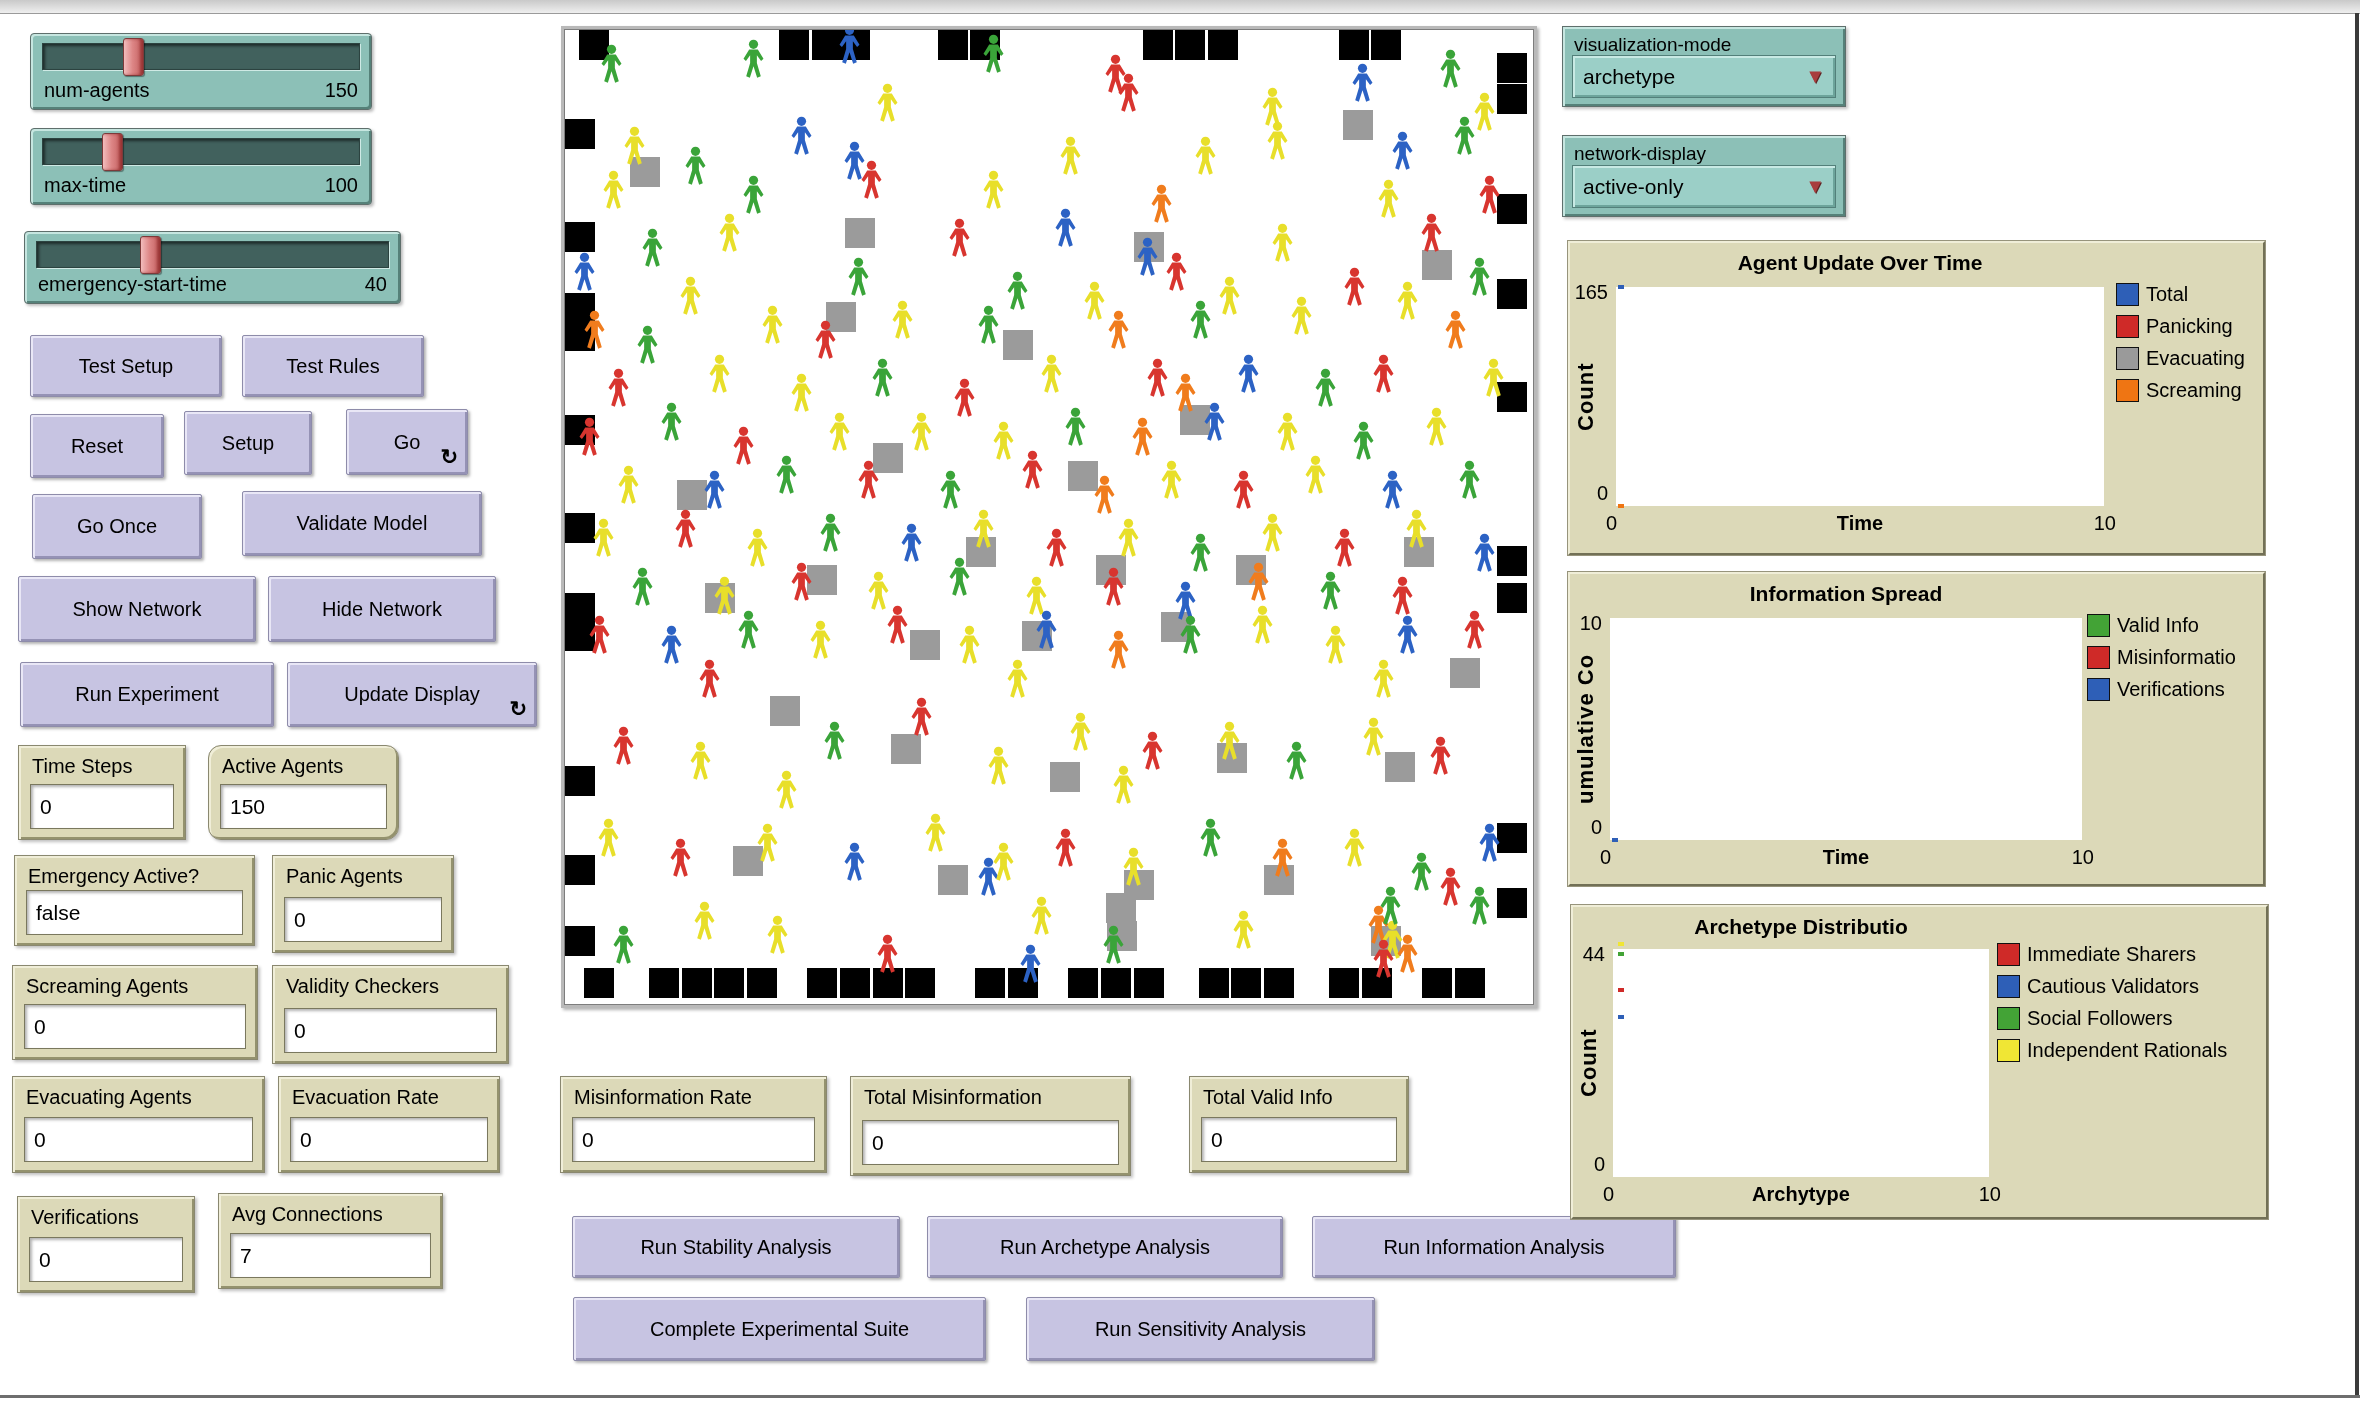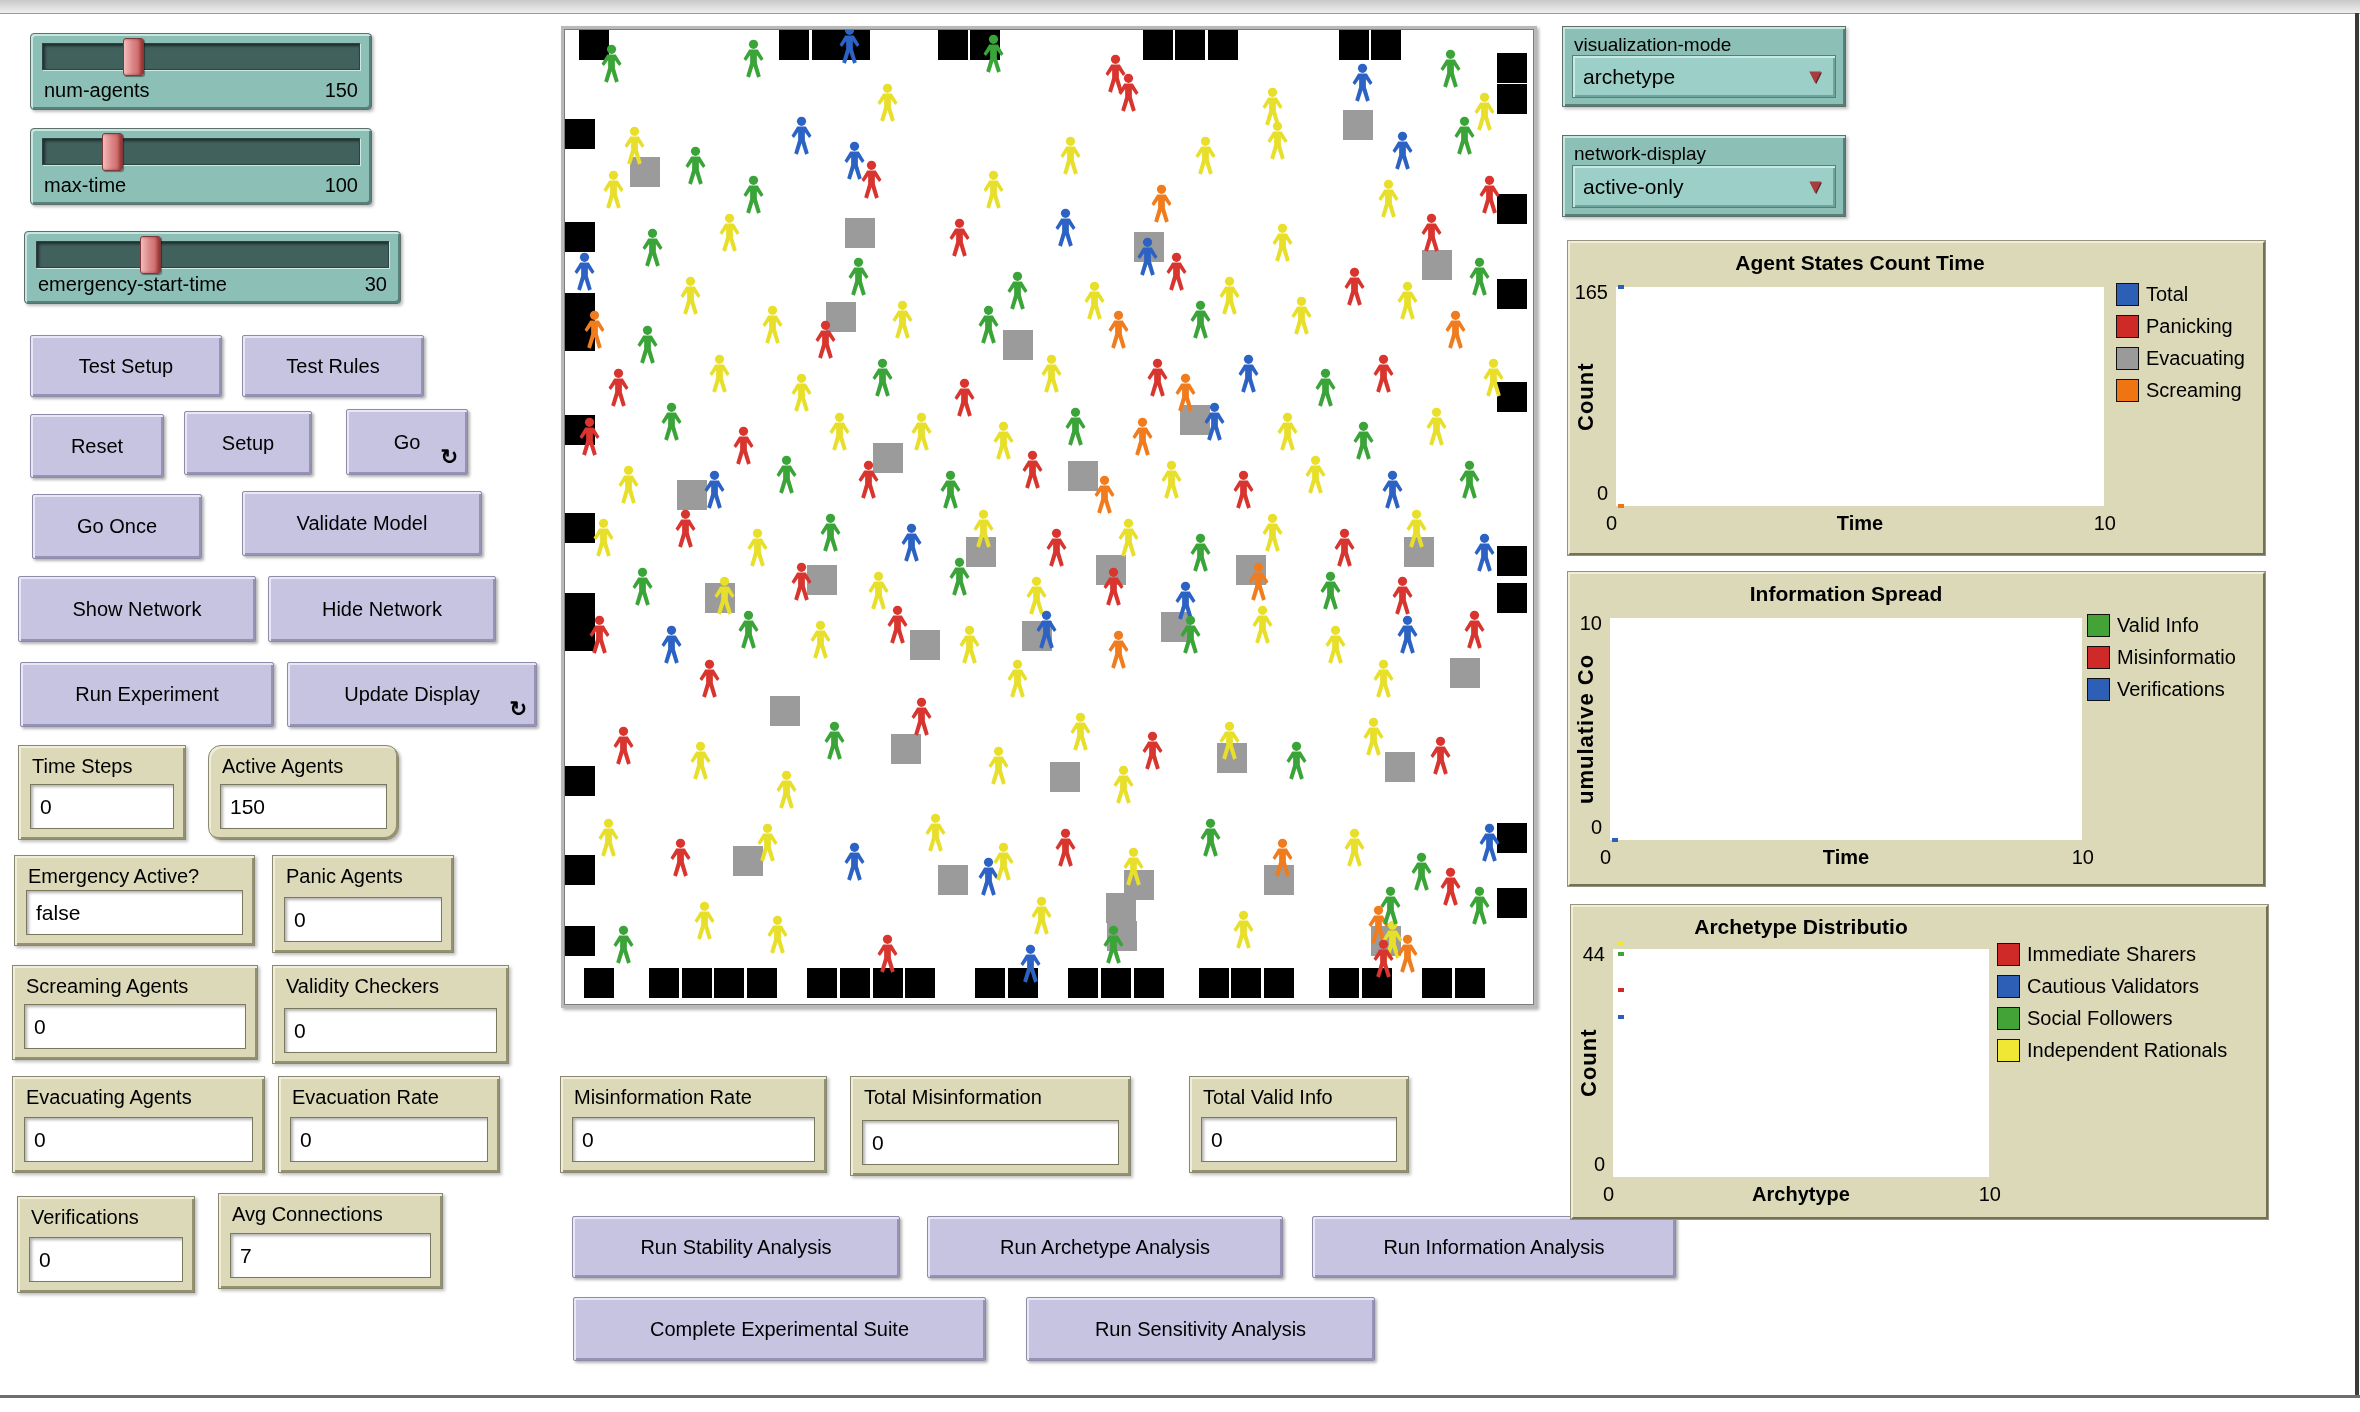--- a/index.html
+++ b/index.html
@@ -92,21 +92,21 @@
       <div class="srow">
         <span class="slabel">max-time</span>
         <span class="svalue">100</span>
       </div>
     </div>
     <div class="slider" style="left: 24px; top: 231px; width: 375px; height: 71px;">
       <div class="groove"></div>
       <div class="handle" style="left: 114.92px;"></div>
       <div class="srow">
         <span class="slabel">emergency-start-time</span>
-        <span class="svalue">30</span>
+        <span class="svalue">40</span>
       </div>
     </div>
     <div class="btn" style="left: 30px; top: 335px; width: 190px; height: 60px;">
       <span class="blabel">Test Setup</span>
     </div>
     <div class="btn" style="left: 242px; top: 335px; width: 180px; height: 60px;">
       <span class="blabel">Test Rules</span>
     </div>
     <div class="btn" style="left: 30px; top: 414px; width: 132px; height: 62px;">
       <span class="blabel">Reset</span>
@@ -238,21 +238,21 @@
       </div>
     </div>
     <div class="chooser" style="left: 1562px; top: 135px; width: 282px; height: 80px;">
       <div class="clabel">network-display</div>
       <div class="cbox">
         <span class="cval">active-only</span>
         <span class="ctri">▼</span>
       </div>
     </div>
     <div class="plot" style="left: 1568px; top: 241px; width: 693px; height: 310px;">
-      <div class="ptitle" style="left: 46px; width: 488px; top: 8px;">Agent States Count Time</div>
+      <div class="ptitle" style="left: 46px; width: 488px; top: 8px;">Agent Update Over Time</div>
       <div class="parea" style="left: 46px; top: 44px; width: 488px; height: 219px;"></div>
       <div class="plab" style="left: 0px; width: 38px; top: 38px; text-align: right;">165</div>
       <div class="plab" style="left: 0px; width: 38px; top: 239px; text-align: right;">0</div>
       <div class="ylab" style="left: 2px; top: 44px; height: 219px; width: 28px;">Count</div>
       <div class="plab" style="left: 36px; top: 269px;">0</div>
       <div class="plab xlab" style="left: 46px; width: 488px; top: 269px;">Time</div>
       <div class="plab" style="left: 494px; width: 52px; top: 269px; text-align: right;">10</div>
       <div class="legend-item" style="left: 546px; top: 40px;">
         <span class="lswatch" style="background: rgb(46, 95, 183);"></span>
         <span class="llabel">Total</span>

